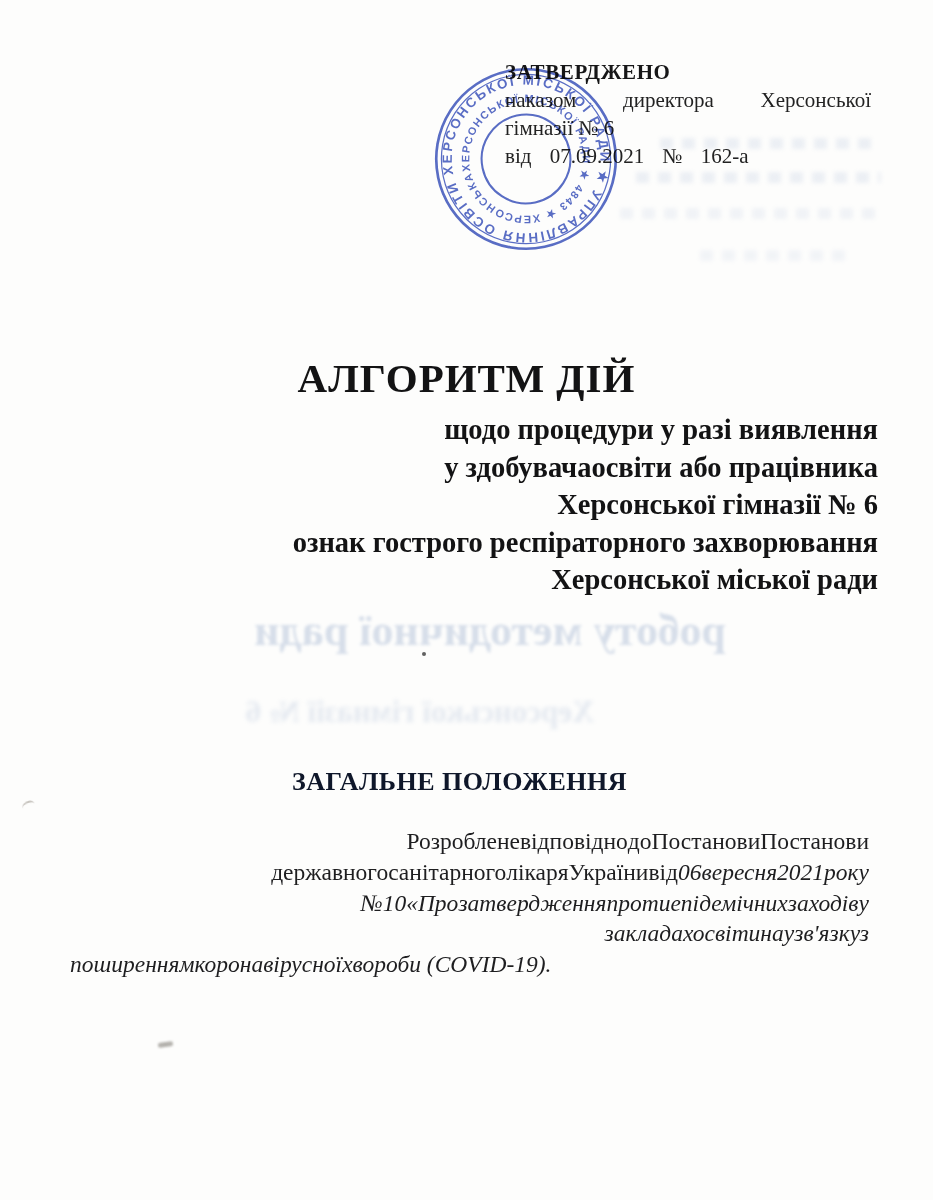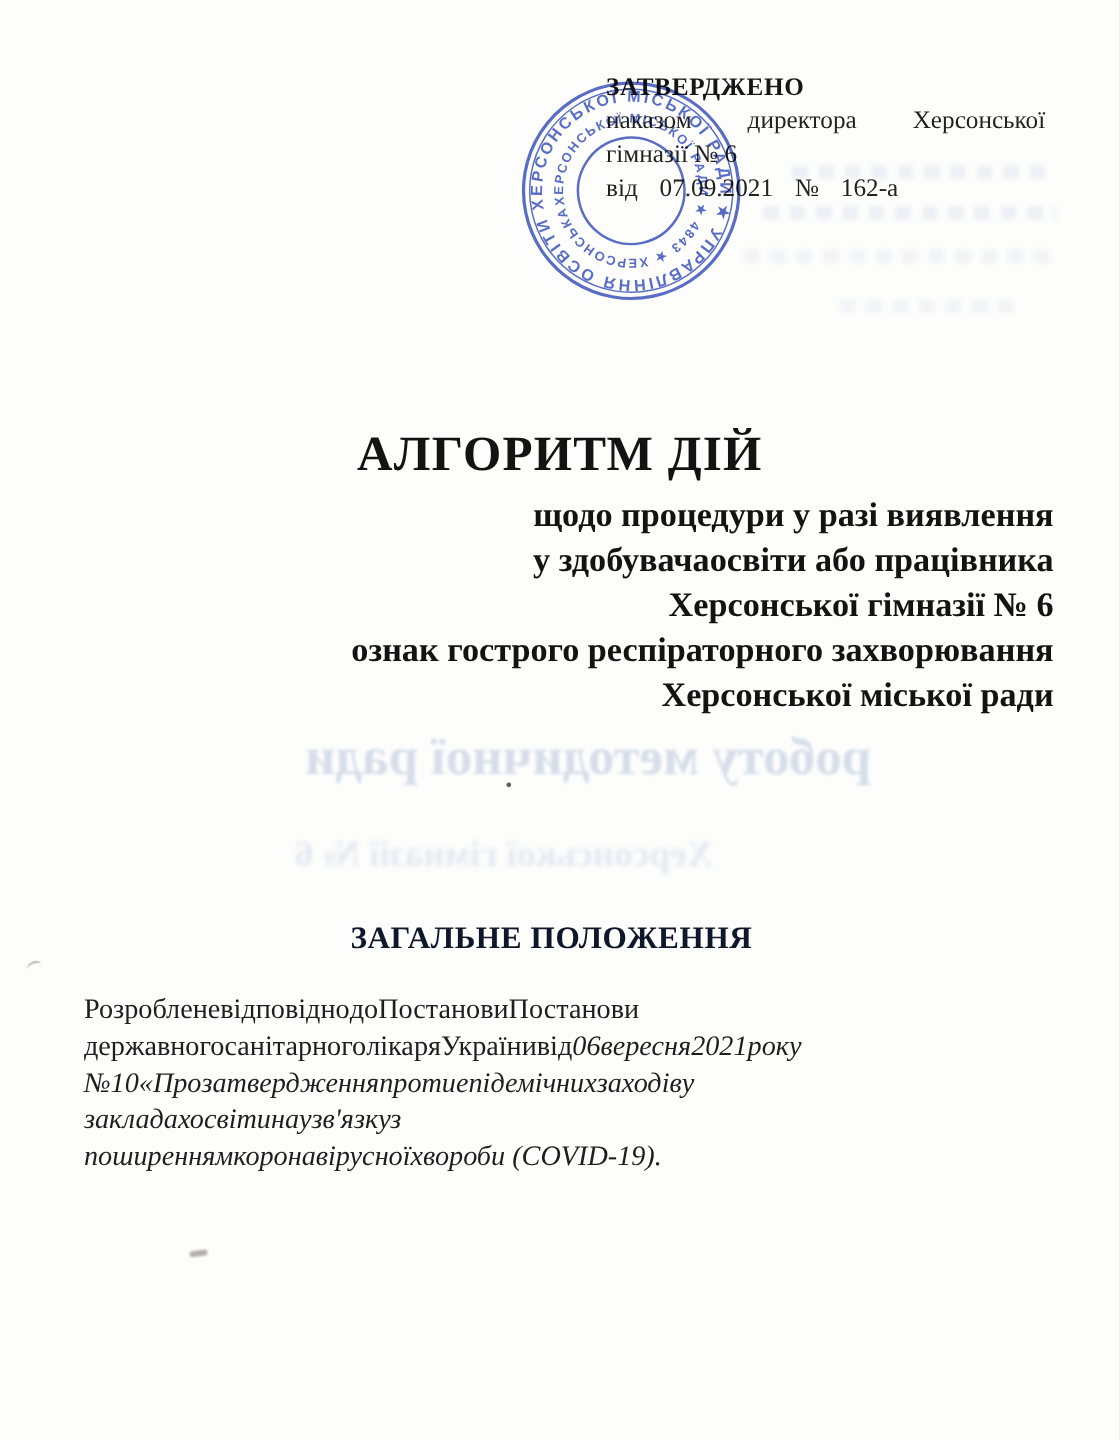--- a/index.html
+++ b/index.html
@@ -42,21 +42,21 @@
   .main-title{font-size:41px; font-weight:bold; line-height:52px; letter-spacing:1px;}
   .subtitle-lines{margin-top:7px;text-align:right;}
   .subtitle{font-size:28.5px; font-weight:bold; line-height:37.6px;}
   .section-heading{
     position:absolute; left:41px; right:55px; top:767px; text-align:center;
     font-size:26px; font-weight:bold; letter-spacing:.5px; color:#0f172a;
   }
   
   .body-par{position:absolute; left:70px; right:64px; top:826px; font-size:23.5px; color:#1e1e20;}
   .body-line{line-height:30.8px; min-height:30.8px;}
-  .body-line.justify{display:flex; justify-content:flex-start;}
+  .body-line.justify{display:flex; justify-content:flex-end;}
   .word{white-space:pre;}
   .it{font-style:italic;}
   
   .speck-curl{
     position:absolute; left:22px; top:801px; width:13px; height:8px;
     border-top:2px solid #b9b5ae; border-radius:60% 40% 0 0;
     transform:rotate(-14deg); filter:blur(.5px); opacity:.8;
   }
   .speck-dash{
     position:absolute; left:158px; top:1042px; width:15px; height:5px;

